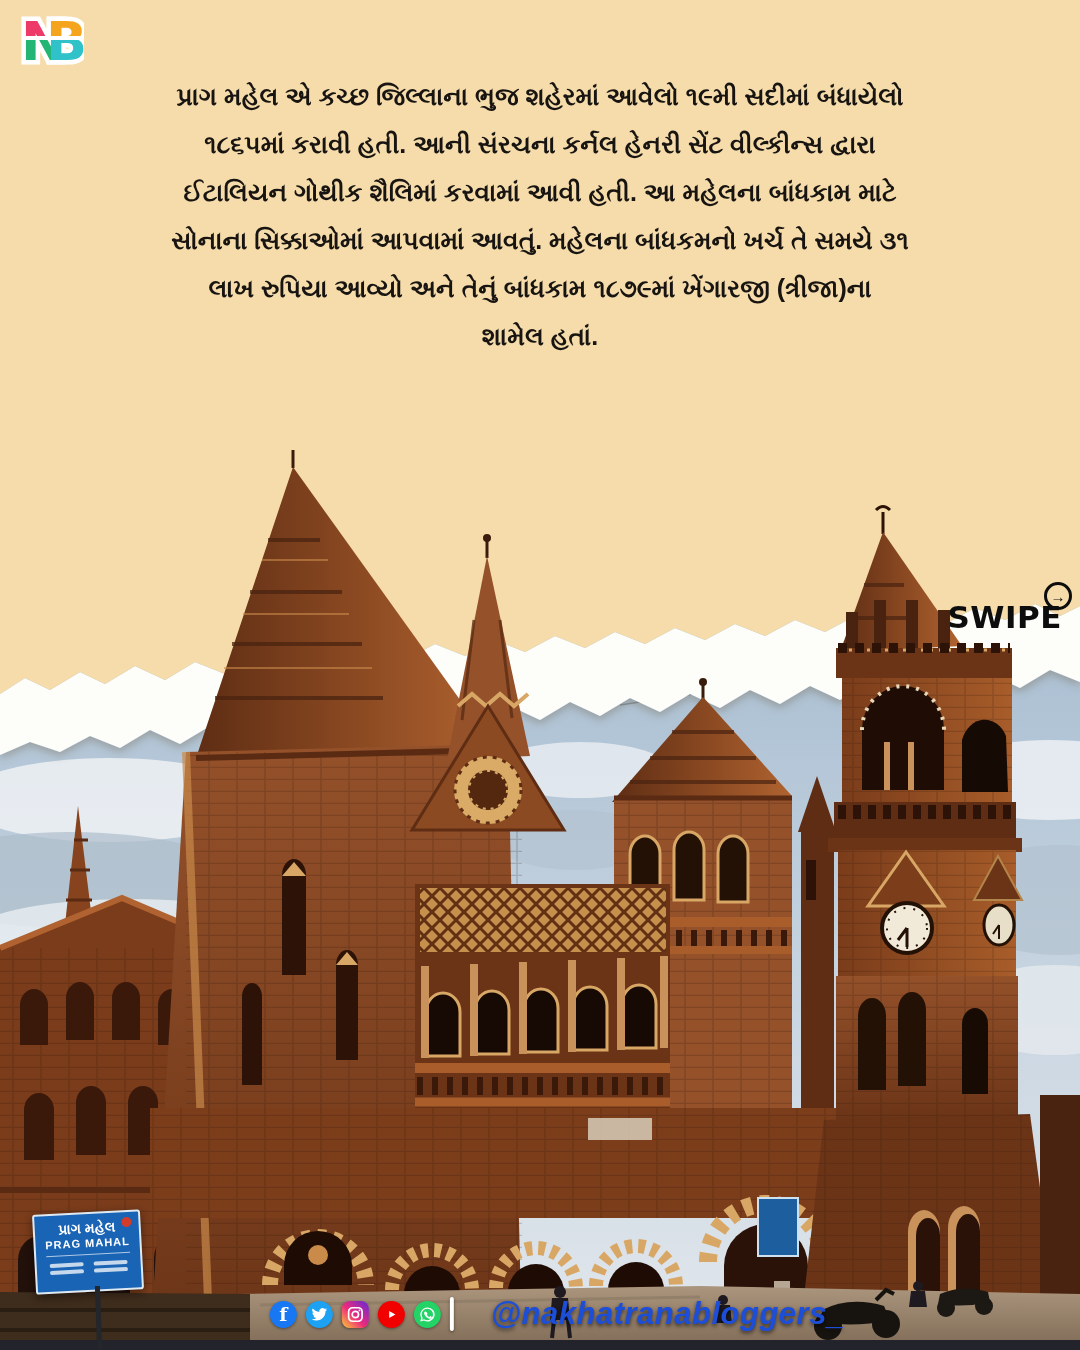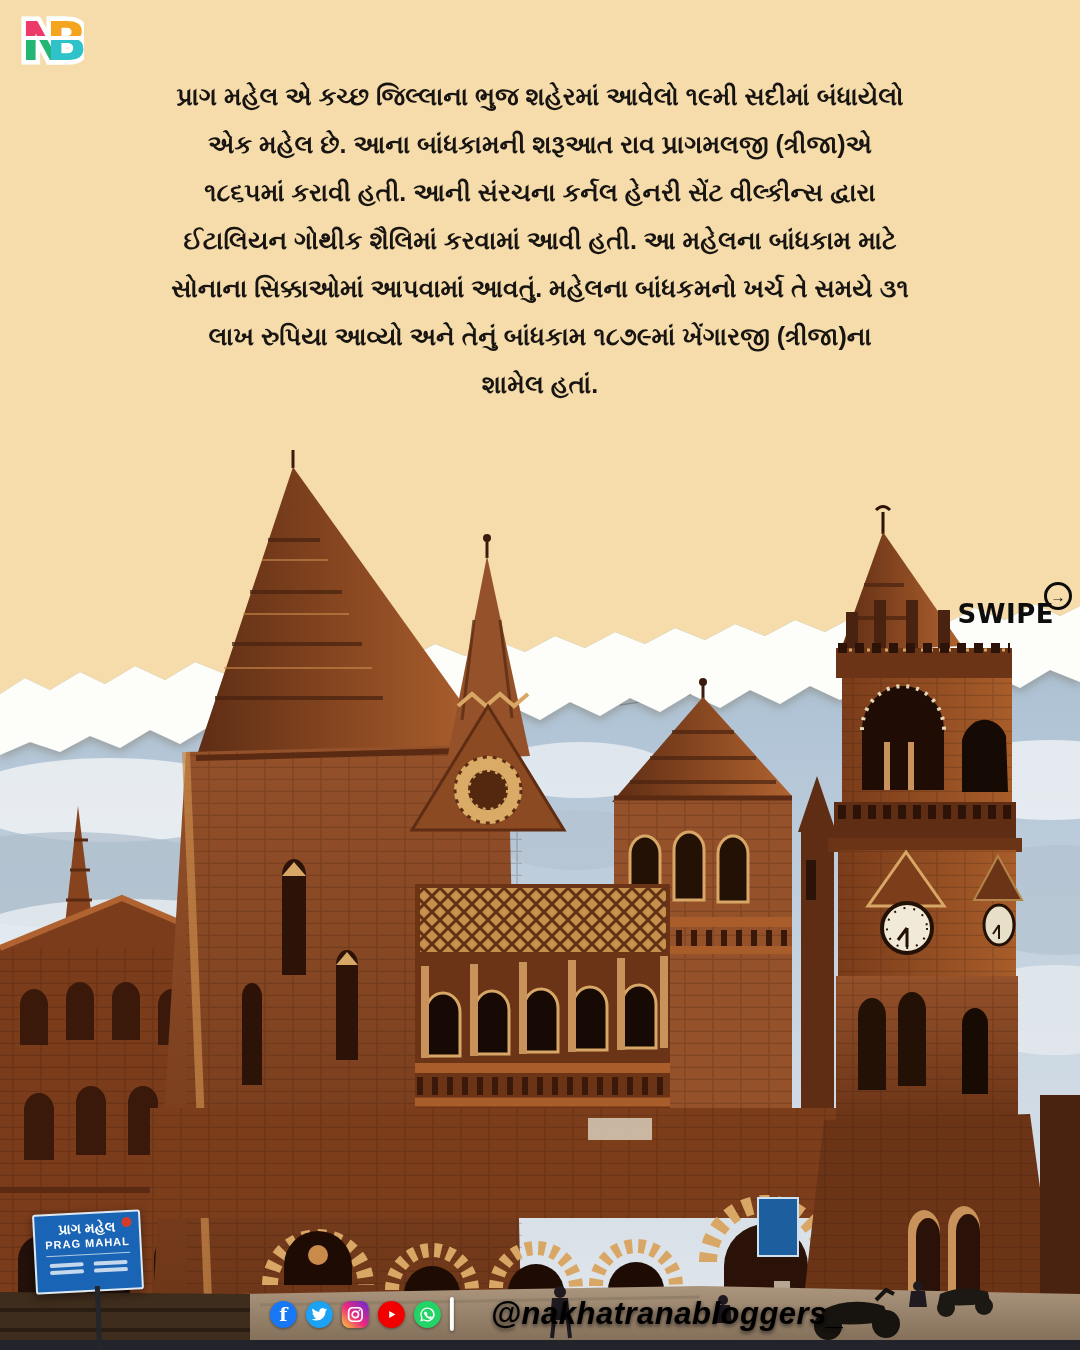--- a/index.html
+++ b/index.html
@@ -17,21 +17,21 @@
   
   .logo{position:absolute;top:8px;left:20px;width:64px;height:64px;}
   
   .swipe{position:absolute;top:580px;right:6px;width:120px;height:60px;color:#0d0d0d;}
   .swipe-circle{
     position:absolute;top:2px;right:2px;width:22px;height:22px;border:3px solid #0d0d0d;
     border-radius:50%;display:flex;align-items:center;justify-content:center;
     font-size:15px;font-weight:700;background:rgba(245,220,170,.65);
   }
   .swipe-label{
-    position:absolute;top:19px;right:20px;font-size:26px;font-weight:900;
+    position:absolute;top:19px;right:12px;font-size:31px;font-weight:900;
     letter-spacing:.5px;font-family:"DejaVu Sans",sans-serif;
   }
   
   .photo-svg{position:absolute;left:0;top:450px;width:1080px;height:900px;}
   
   .sign{
     position:absolute;left:34px;top:1212px;width:104px;height:76px;
     background:#1a64b5;border:2px solid #dfe9f2;border-radius:3px;
     transform:rotate(-3deg);color:#fff;text-align:center;box-shadow:0 3px 8px rgba(0,0,0,.45);
   }
@@ -49,21 +49,21 @@
   }
   .sicon{width:27px;height:27px;border-radius:50%;display:flex;align-items:center;justify-content:center;box-shadow:0 1px 3px rgba(0,0,0,.4);}
   .sicon svg{display:block;}
   .fb{background:#1877f2;color:#fff;font-weight:700;font-size:19px;font-family:"DejaVu Serif",serif;}
   .tw{background:#1da1f2;}
   .ig{background:linear-gradient(45deg,#f9ce34 0%,#ee2a7b 45%,#6228d7 100%);border-radius:8px;}
   .yt{background:#f20000;}
   .wa{background:#23d366;}
   .sep{width:4px;height:34px;background:#fff;border-radius:2px;box-shadow:0 1px 3px rgba(0,0,0,.5);}
   .handle{
-    color:#000000;font-weight:700;font-style:italic;font-size:31px;letter-spacing:.5px;
+    color:#1d4ed8;font-weight:700;font-style:italic;font-size:31px;letter-spacing:.5px;
     text-shadow:0 2px 4px rgba(0,0,0,.65);
     margin-left:28px;
   }
 </style>
 </head>
 <body>
 
 <div class="canvas">
 
   <svg class="photo-svg" viewBox="0 450 1080 900" aria-hidden="true">
@@ -368,21 +368,20 @@
       <text x="26" y="52" font-family="DejaVu Sans, sans-serif" font-size="54" font-weight="bold" fill="#f5a51d">B</text>
     </g>
     <g clip-path="url(#clipBot)">
       <text x="1" y="52" font-family="DejaVu Sans, sans-serif" font-size="54" font-weight="bold" fill="#22b573">N</text>
       <text x="26" y="52" font-family="DejaVu Sans, sans-serif" font-size="54" font-weight="bold" fill="#2fc2c9">B</text>
     </g>
   </svg>
 
   <div class="intro">
     <div>પ્રાગ મહેલ એ કચ્છ જિલ્લાના ભુજ શહેરમાં આવેલો ૧૯મી સદીમાં બંધાયેલો</div>
-    <div>એક મહેલ છે. આના બાંધકામની શરૂઆત રાવ પ્રાગમલજી (ત્રીજા)એ</div>
     <div>૧૮૬૫માં કરાવી હતી. આની સંરચના કર્નલ હેનરી સેંટ વીલ્કીન્સ દ્વારા</div>
     <div>ઈટાલિયન ગોથીક શૈલિમાં કરવામાં આવી હતી. આ મહેલના બાંધકામ માટે</div>
     <div>સોનાના સિક્કાઓમાં આપવામાં આવતું. મહેલના બાંધકમનો ખર્ચ તે સમયે ૩૧</div>
     <div>લાખ રુપિયા આવ્યો અને તેનું બાંધકામ ૧૮૭૯માં ખેંગારજી (ત્રીજા)ના</div>
     <div>શામેલ હતાં.</div>
   </div>
 
   <div class="swipe">
     <div class="swipe-circle">
         <span>→</span>

